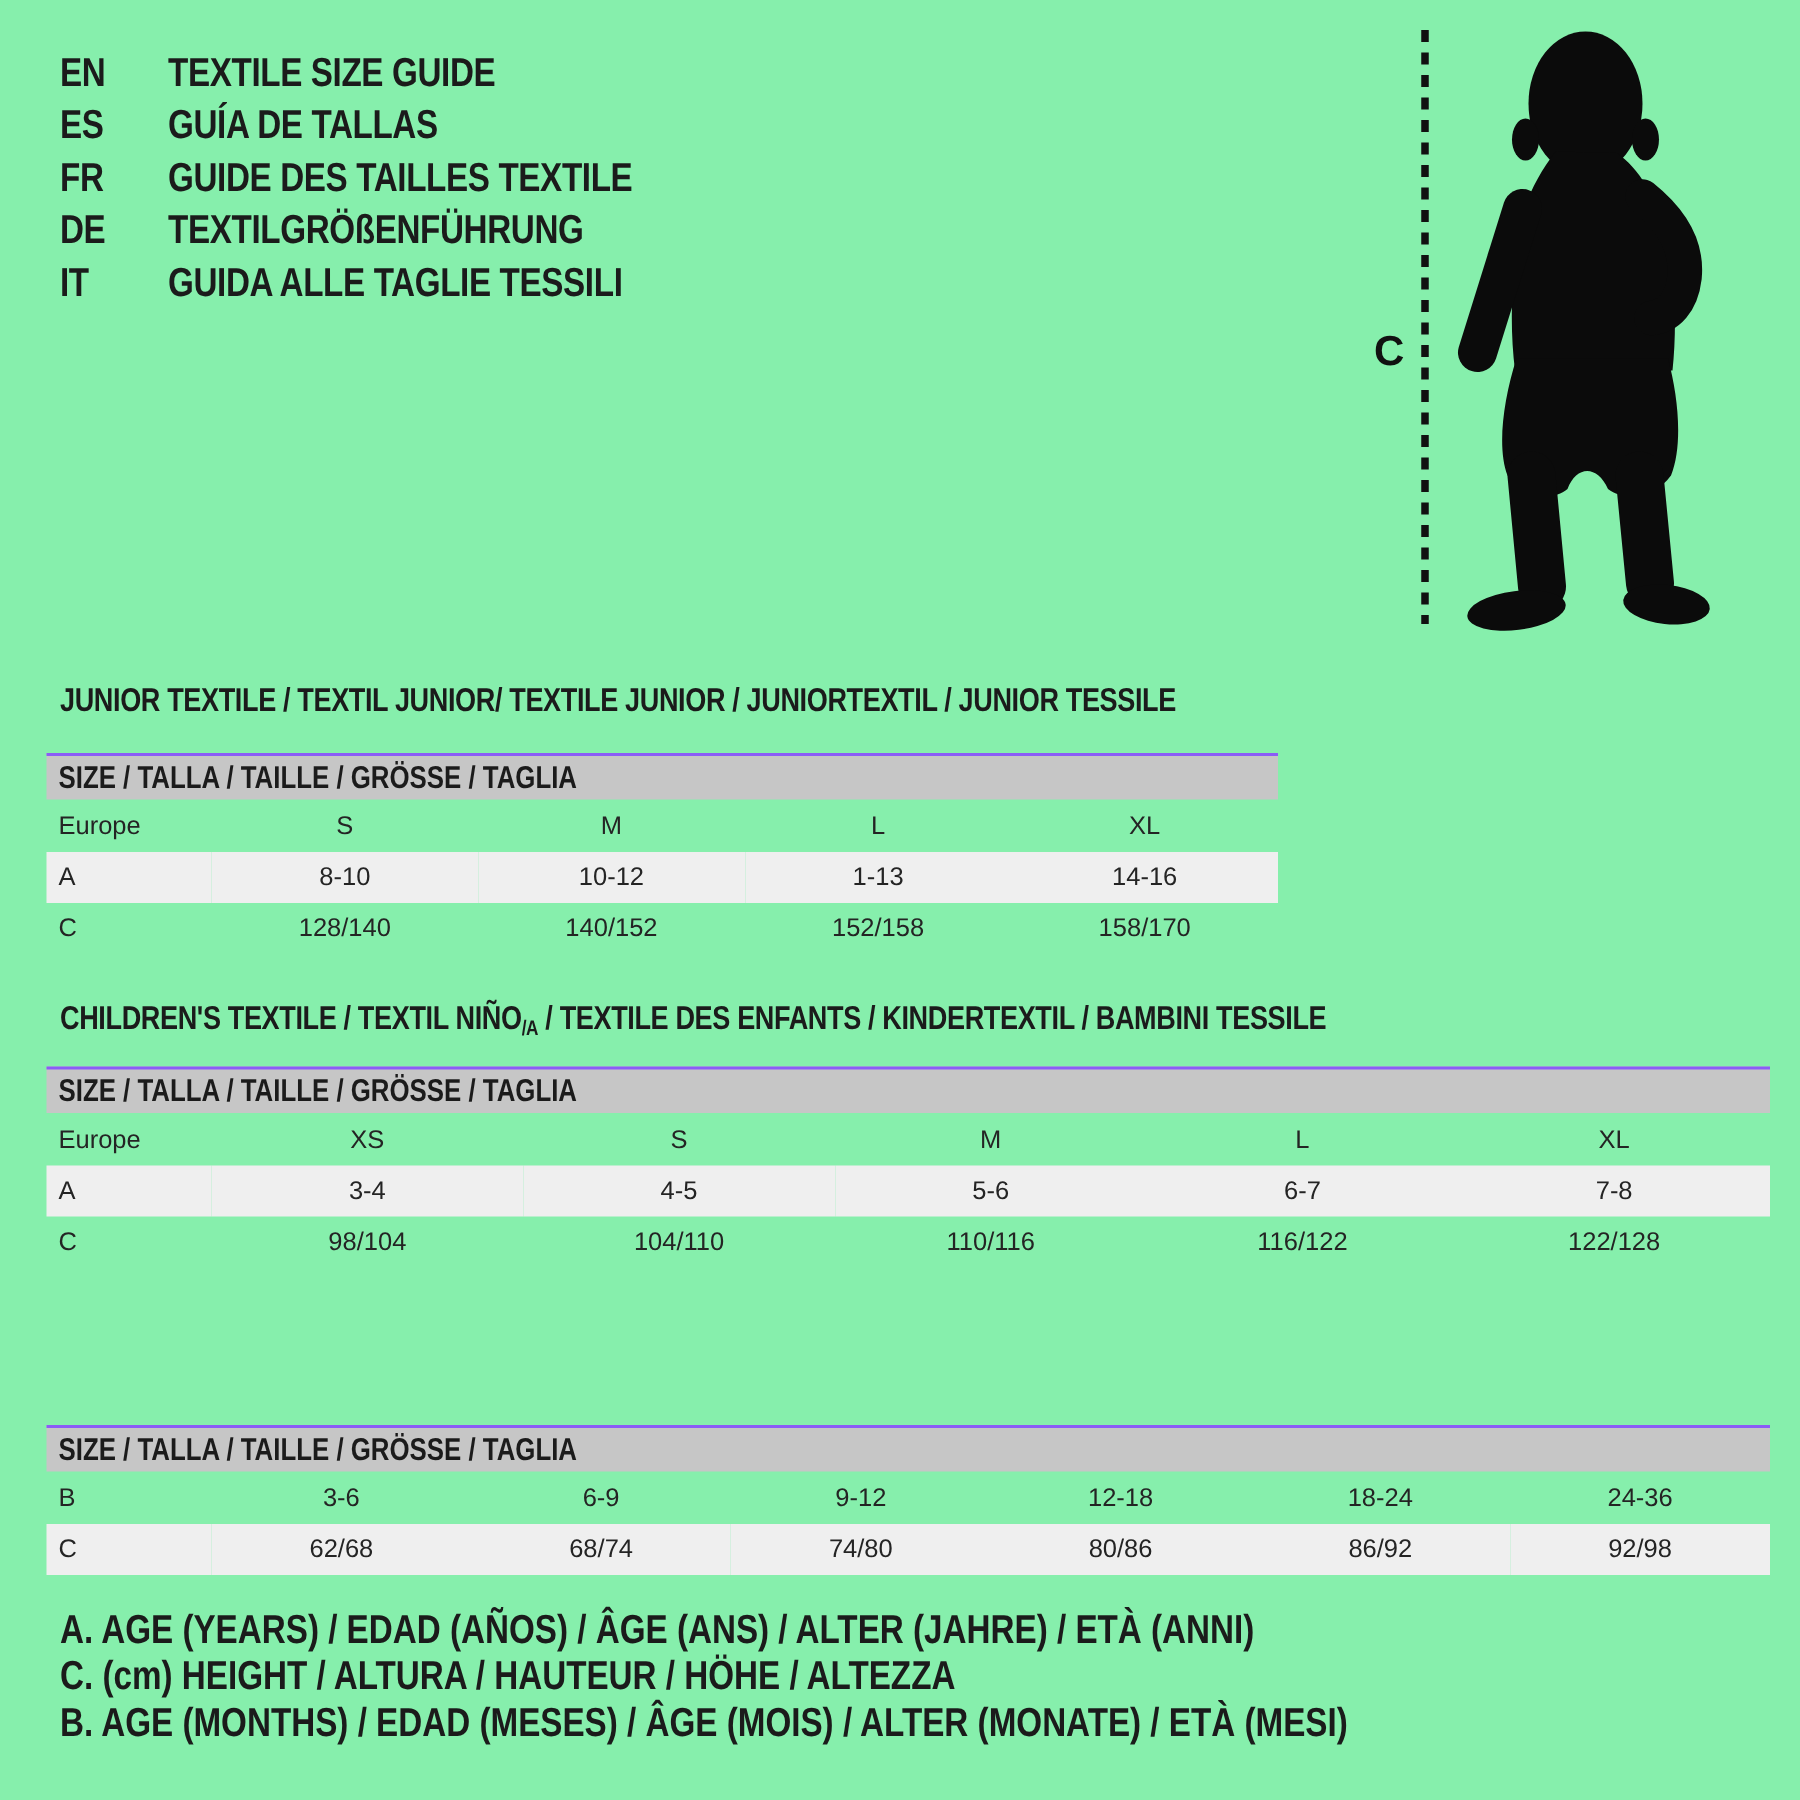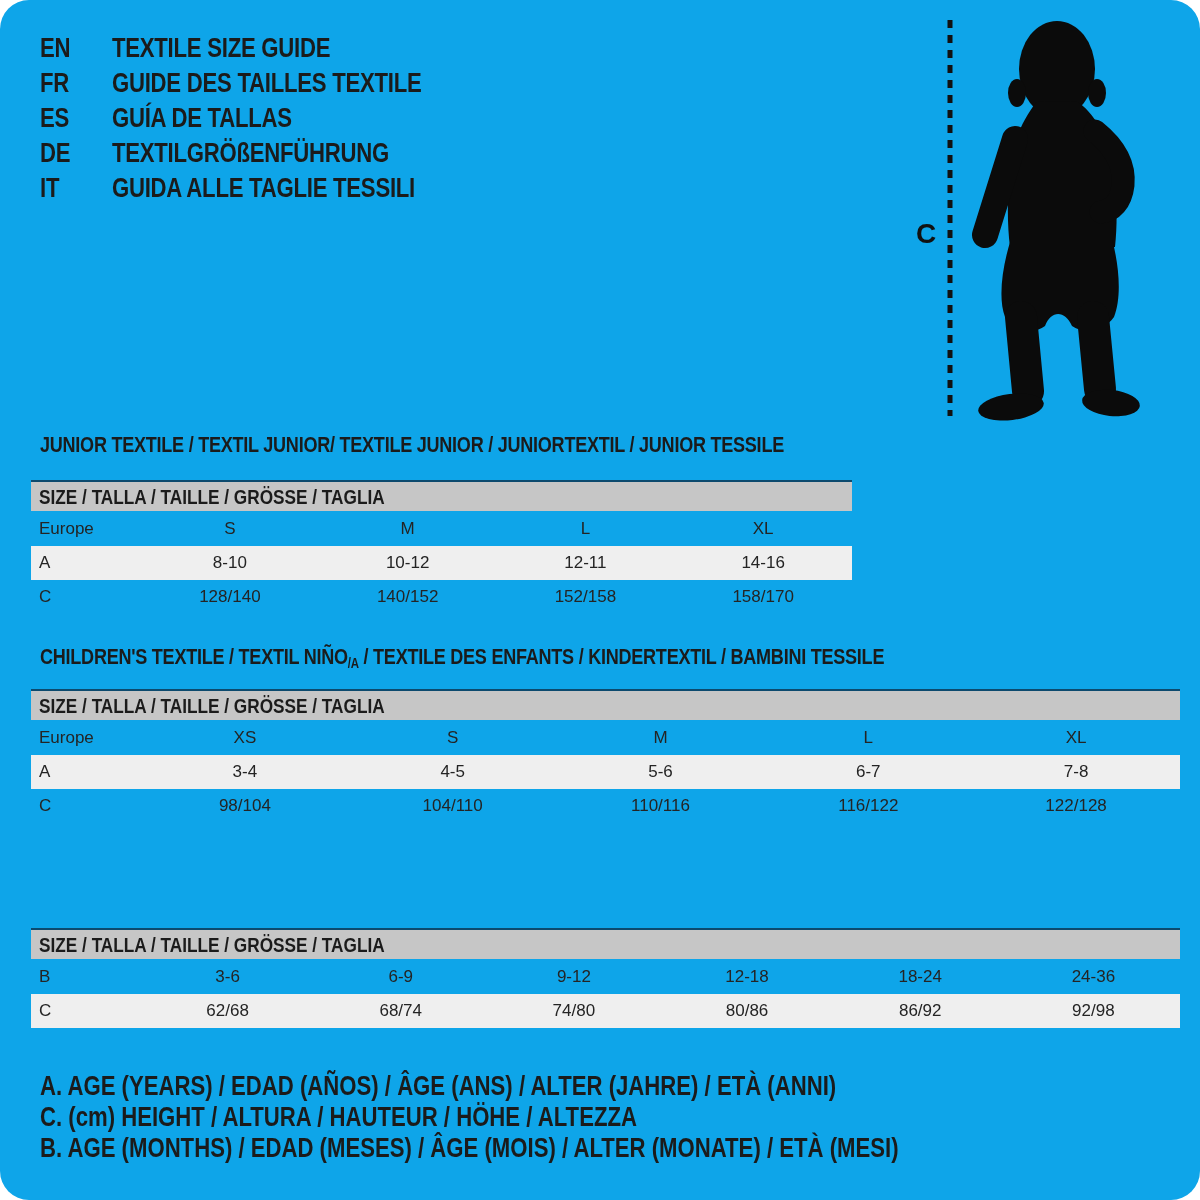--- a/index.html
+++ b/index.html
@@ -1,38 +1,38 @@
 <!DOCTYPE html>
 <html><head>
 <meta charset="utf-8">
 <style>
   html,body{margin:0;padding:0;background:#ffffff;}
   .canvas{
-    position:relative;width:1200px;height:1200px;background:#0ea5e9;
-    font-family:"Liberation Sans",sans-serif;color:#1b1b1b;overflow:hidden;border-radius:29px;
+    position:relative;width:1200px;height:1200px;background:#86efac;
+    font-family:"Liberation Sans",sans-serif;color:#1b1b1b;overflow:hidden;
   }
   
   .cx{display:inline-block;transform:scaleX(0.82);transform-origin:0 60%;white-space:nowrap;}
 
   
   .hdr{position:absolute;left:40px;top:31px;}
   .hdr-row{display:flex;align-items:center;height:35px;font-weight:bold;font-size:27px;letter-spacing:-0.3px;}
   .hdr-code{flex:0 0 72px;width:72px;}
 
   
   .fig{position:absolute;left:900px;top:4px;width:260px;height:420px;}
 
   
-  .sec{position:absolute;}
+  .sec{position:absolute;margin-top:22px;}
   .sec-title{font-weight:bold;font-size:22px;letter-spacing:-0.3px;padding-left:9px;margin:0;line-height:24px;}
   .sec-title .sub{font-size:14px;vertical-align:-4px;}
   .babies-title{line-height:36px;}
   .tblwrap{position:absolute;left:0;right:0;}
   .band{
-    background:#c6c6c6;border-top:2px solid #0c4a6e;box-sizing:border-box;height:31px;
+    background:#c6c6c6;border-top:2px solid #8b5cf6;box-sizing:border-box;height:31px;
     display:flex;align-items:center;padding-left:8px;font-weight:bold;font-size:21px;
   }
   .size-table{width:100%;border-collapse:collapse;table-layout:fixed;font-size:17px;color:#242424;}
   .size-table td{height:34px;text-align:center;padding:0;vertical-align:middle;}
   .size-table tr.top td{height:35px;}
   .size-table td.lab{text-align:left;padding-left:8px;}
   col.c-lab{width:110px;}
   tr.shade{background:#efefef;}
 
   
@@ -42,26 +42,26 @@
 <body>
 
 <div class="canvas">
 
   <div class="hdr">
     <div class="hdr-row">
       <span class="hdr-code"><span class="cx">EN</span></span>
       <span class="cx">TEXTILE SIZE GUIDE</span>
     </div>
     <div class="hdr-row">
+      <span class="hdr-code"><span class="cx">ES</span></span>
+      <span class="cx">GUÍA DE TALLAS</span>
+    </div>
+    <div class="hdr-row">
       <span class="hdr-code"><span class="cx">FR</span></span>
       <span class="cx">GUIDE DES TAILLES TEXTILE</span>
-    </div>
-    <div class="hdr-row">
-      <span class="hdr-code"><span class="cx">ES</span></span>
-      <span class="cx">GUÍA DE TALLAS</span>
     </div>
     <div class="hdr-row">
       <span class="hdr-code"><span class="cx">DE</span></span>
       <span class="cx">TEXTILGRÖßENFÜHRUNG</span>
     </div>
     <div class="hdr-row">
       <span class="hdr-code"><span class="cx">IT</span></span>
       <span class="cx">GUIDA ALLE TAGLIE TESSILI</span>
     </div>
   </div>
@@ -103,21 +103,21 @@
             <td class="lab">Europe</td>
             <td>S</td>
             <td>M</td>
             <td>L</td>
             <td>XL</td>
           </tr>
           <tr class="shade">
             <td class="lab">A</td>
             <td>8-10</td>
             <td>10-12</td>
-            <td>12-11</td>
+            <td>1-13</td>
             <td>14-16</td>
           </tr>
           <tr>
             <td class="lab">C</td>
             <td>128/140</td>
             <td>140/152</td>
             <td>152/158</td>
             <td>158/170</td>
           </tr>
         </tbody>

